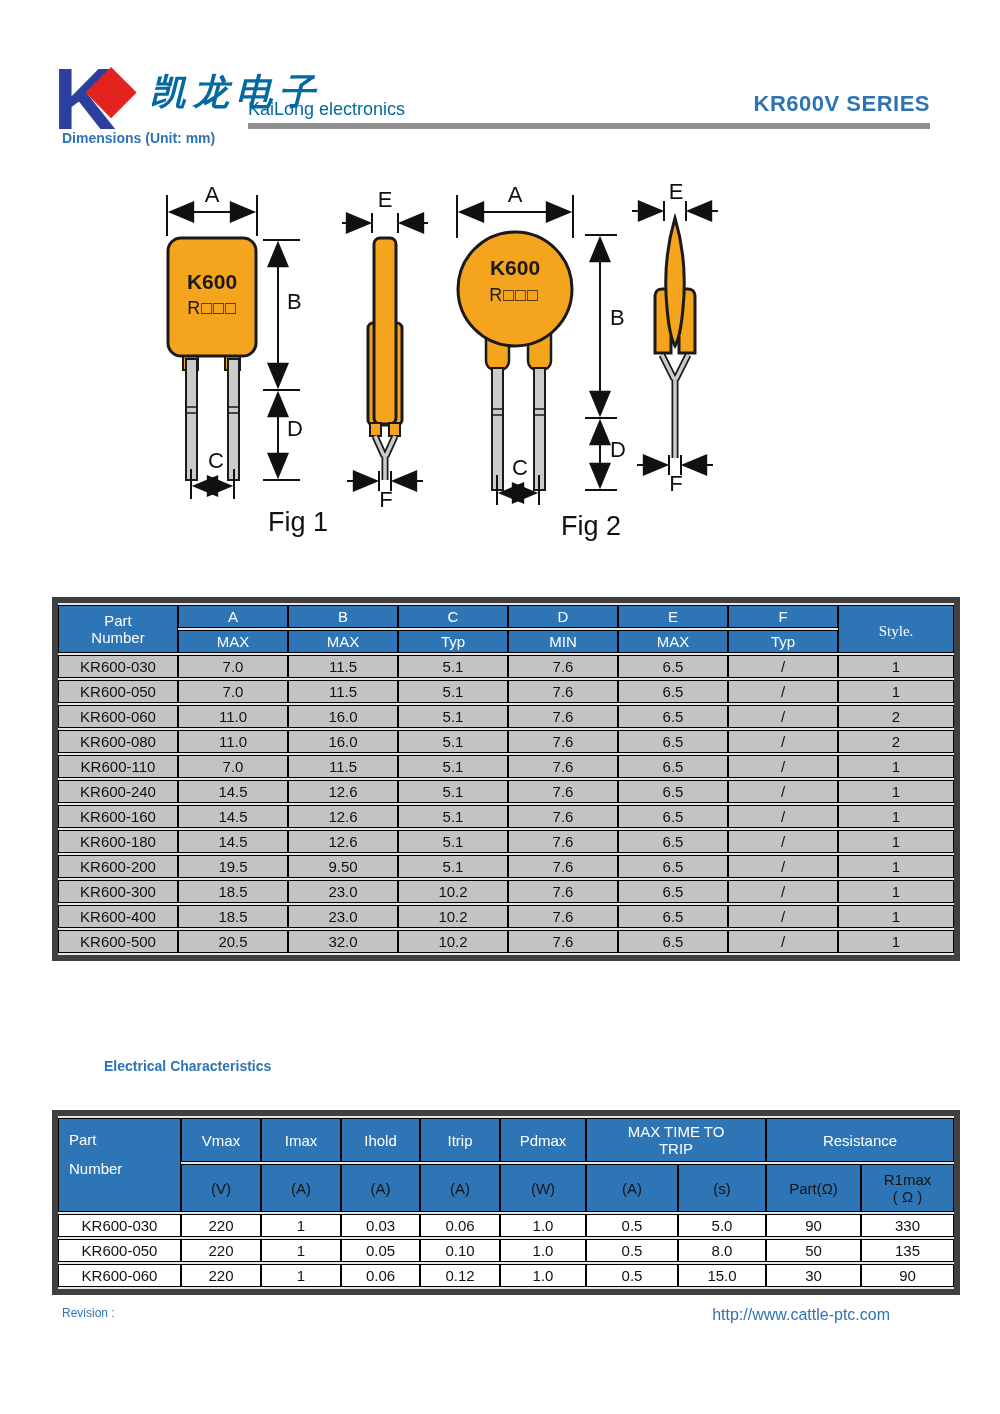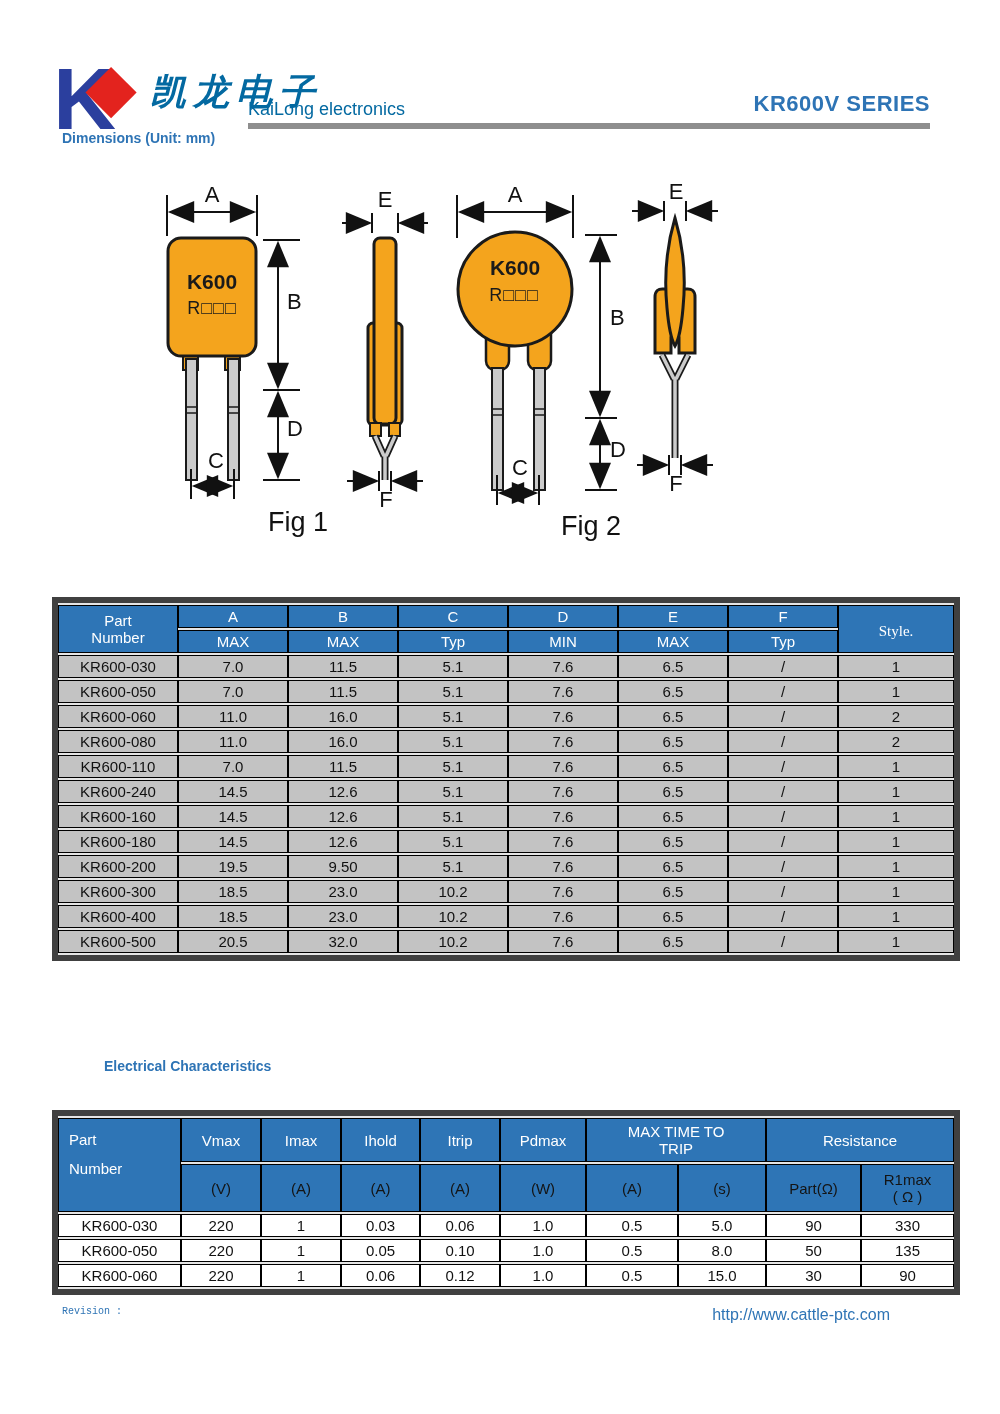--- a/index.html
+++ b/index.html
@@ -39,21 +39,21 @@
   .dim-table th.span-col { vertical-align:top; padding-top:17px;font-family:Liberation Serif, serif; }
   .dim-table td { background:#c3c3c3; height:23px; }
   .elec-table { left:52px; top:1110px; width:896px; }
   .elec-table th { background:#2e75b6; color:#fff; }
   .elec-table thead tr.main th { height:44px; }
   .elec-table thead tr.units th { height:48px; color:#141414; }
   .elec-table th.part { text-align:left; vertical-align:top; padding:7px 0 0 10px; line-height:1.9; font-size:15px; }
   .elec-table td { background:#fff; height:23px; }
 
   
-  .footer-revision { position:absolute; left:62px;  top:1306px; font-size:10px; color:#2e74b5;font-family:Liberation Mono, monospace; }
+  .footer-revision { position:absolute; left:62px;  top:1306px; font-size:12px; color:#2e74b5; }
   .footer-url      { position:absolute; right:110px; top:1306px; font-size:16px; color:#2e74b5; }
 </style>
 </head>
 <body>
 
 <div class="sheet">
 
   <svg class="logo-svg" width="92" height="76" viewBox="0 0 100 84">
     <text x="-4" y="76" font-family="Liberation Sans, DejaVu Sans, sans-serif" font-size="96" font-weight="bold" fill="#2b3f9e">K</text>
     <rect x="40" y="16" width="40" height="40" transform="rotate(45 60 36)" fill="#e3231e"></rect>

